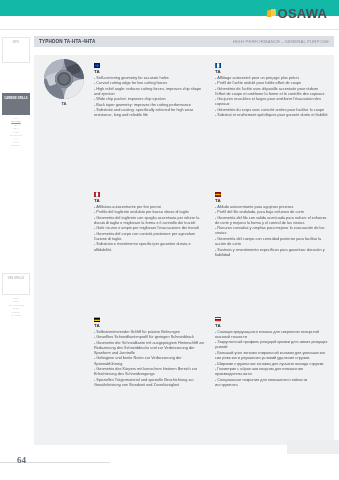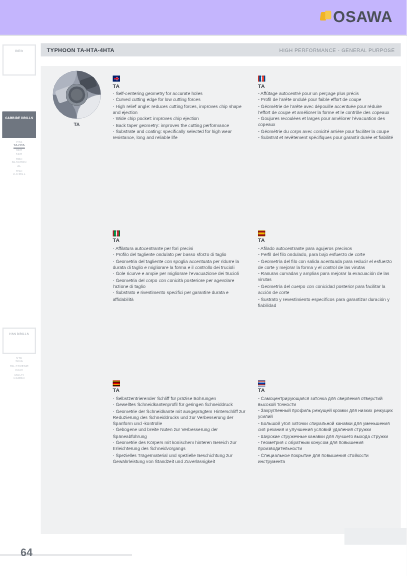--- a/index.html
+++ b/index.html
@@ -6,22 +6,22 @@
   body{
     width:339px;height:480px;
     background:#ffffff;
     font-family:"Liberation Sans", sans-serif;
     color:#3a3f47;
     overflow:hidden;
     position:relative;
   }
   
   .logo-bar{
-    position:absolute;left:0;top:0;width:339px;height:30px;
-    background:#c4b5fd;
+    position:absolute;left:0;top:0;width:339px;height:16px;
+    background:#14b8a6;
   }
   .logo{
     position:absolute;right:12px;top:7px;
     display:flex;align-items:center;gap:2px;
   }
   .logo-mark{
     width:9px;height:9px;position:relative;flex:none;
   }
   .logo-mark .lm1{
     position:absolute;left:0;top:1px;width:5px;height:7px;
@@ -161,21 +161,21 @@
     letter-spacing:.02px;
     margin-bottom:.3px;
   }
 
   
   .footer-rule{
     position:absolute;left:0;top:462px;width:110px;height:1px;background:#d8dadd;
   }
   .page-num{
     position:absolute;left:17px;top:455px;
-    font-size:9px;font-weight:bold;color:#6b7179;
+    font-size:9px;font-weight:bold;color:#6b7179;font-family:Liberation Serif, serif;
   }
   .footer-block{
     position:absolute;right:0;top:440px;width:52px;height:14px;background:#eceef0;
   }
 </style>
 </head>
 <body>
 
 <div class="logo-bar">
   <div class="logo">

